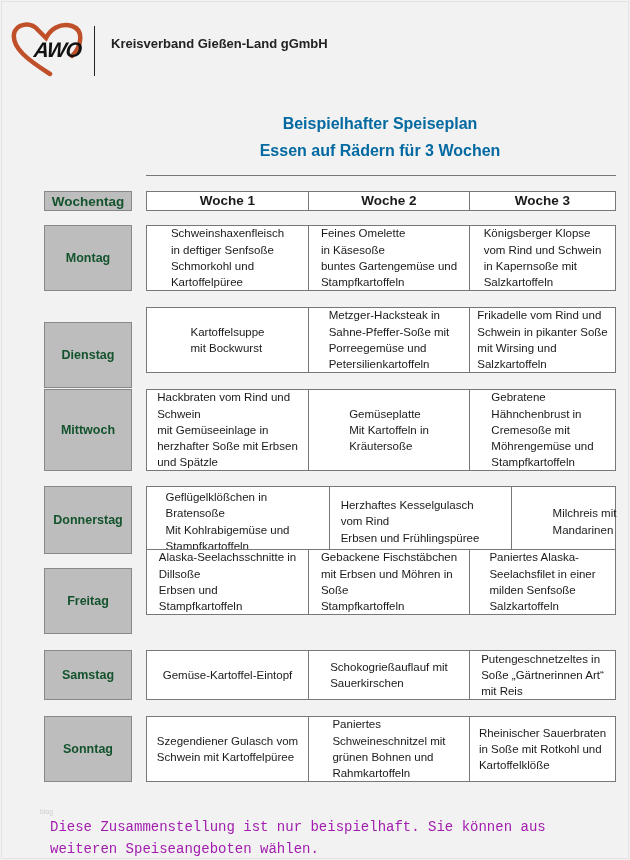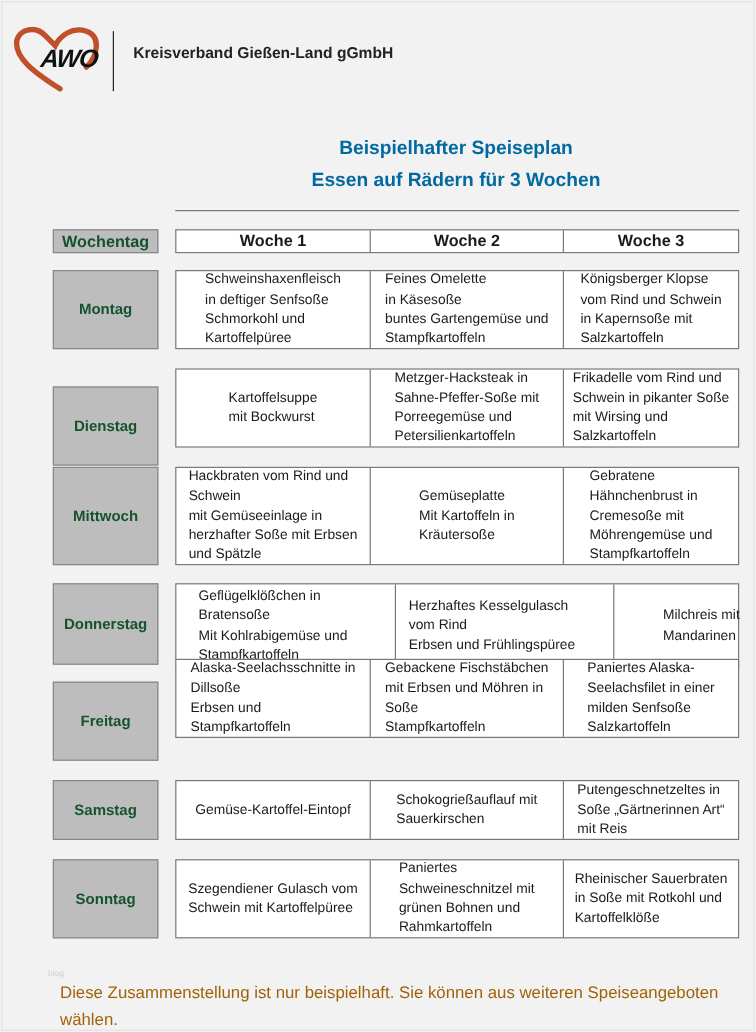--- a/index.html
+++ b/index.html
@@ -42,21 +42,21 @@
   }
   .week-row .cell {
     flex: 0 0 auto; display: flex; align-items: center; justify-content: center;
     text-align: left; font-size: 11.5px; line-height: 16.3px; color: #1a1a1a;
     padding: 0 4px; box-sizing: border-box; white-space: pre-line;
   }
   .week-row .cell + .cell { border-left: 1px solid #777; }
   .c1 { width: 161px; } .c2 { width: 161px; } .c3 { width: 146px; }
   .head-row .cell { font-weight: bold; font-size: 13.5px; }
 
-  .footnote { position: absolute; left: 50px; top: 816px; width: 570px; font-size: 14px; line-height: 22px; color: #a16207; }
+  .footnote { position: absolute; left: 50px; top: 816px; width: 570px; font-size: 14px; line-height: 22px; color: #a21caf; font-family: Liberation Mono, monospace; }
   .watermark { position: absolute; left: 40px; top: 808px; font-size: 7px; color: #cfcfcf; }
 </style>
 </head>
 <body>
 
 <div class="page-border"></div>
 
 <div class="header">
   <div class="logo">
     <svg width="80" height="56" viewBox="0 0 80 56">

